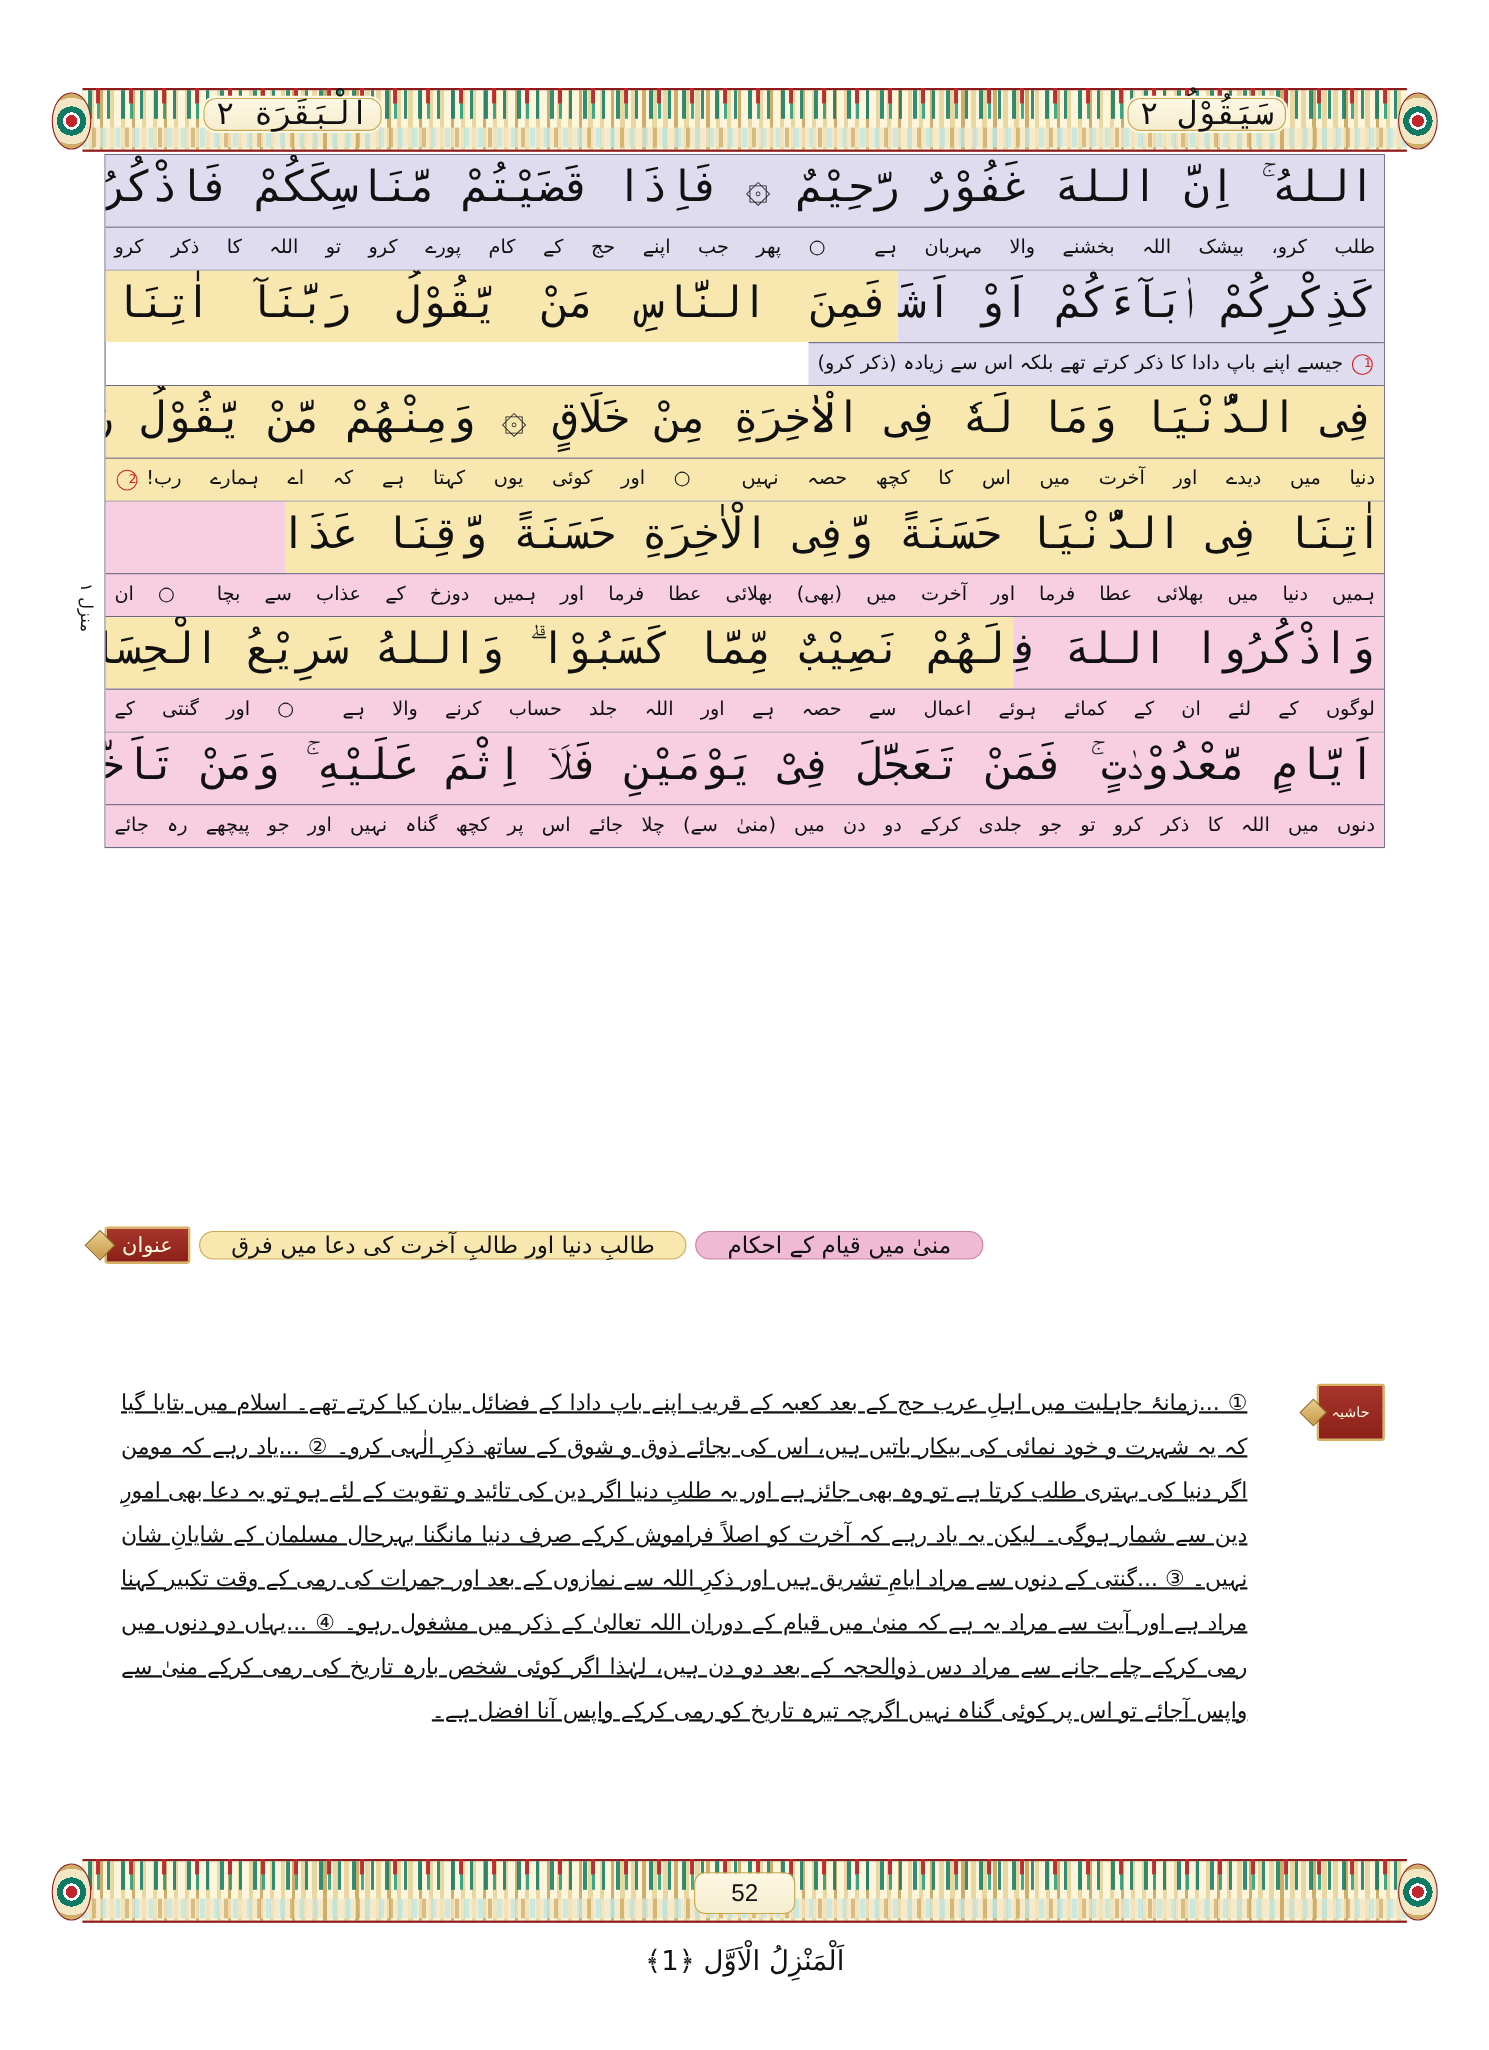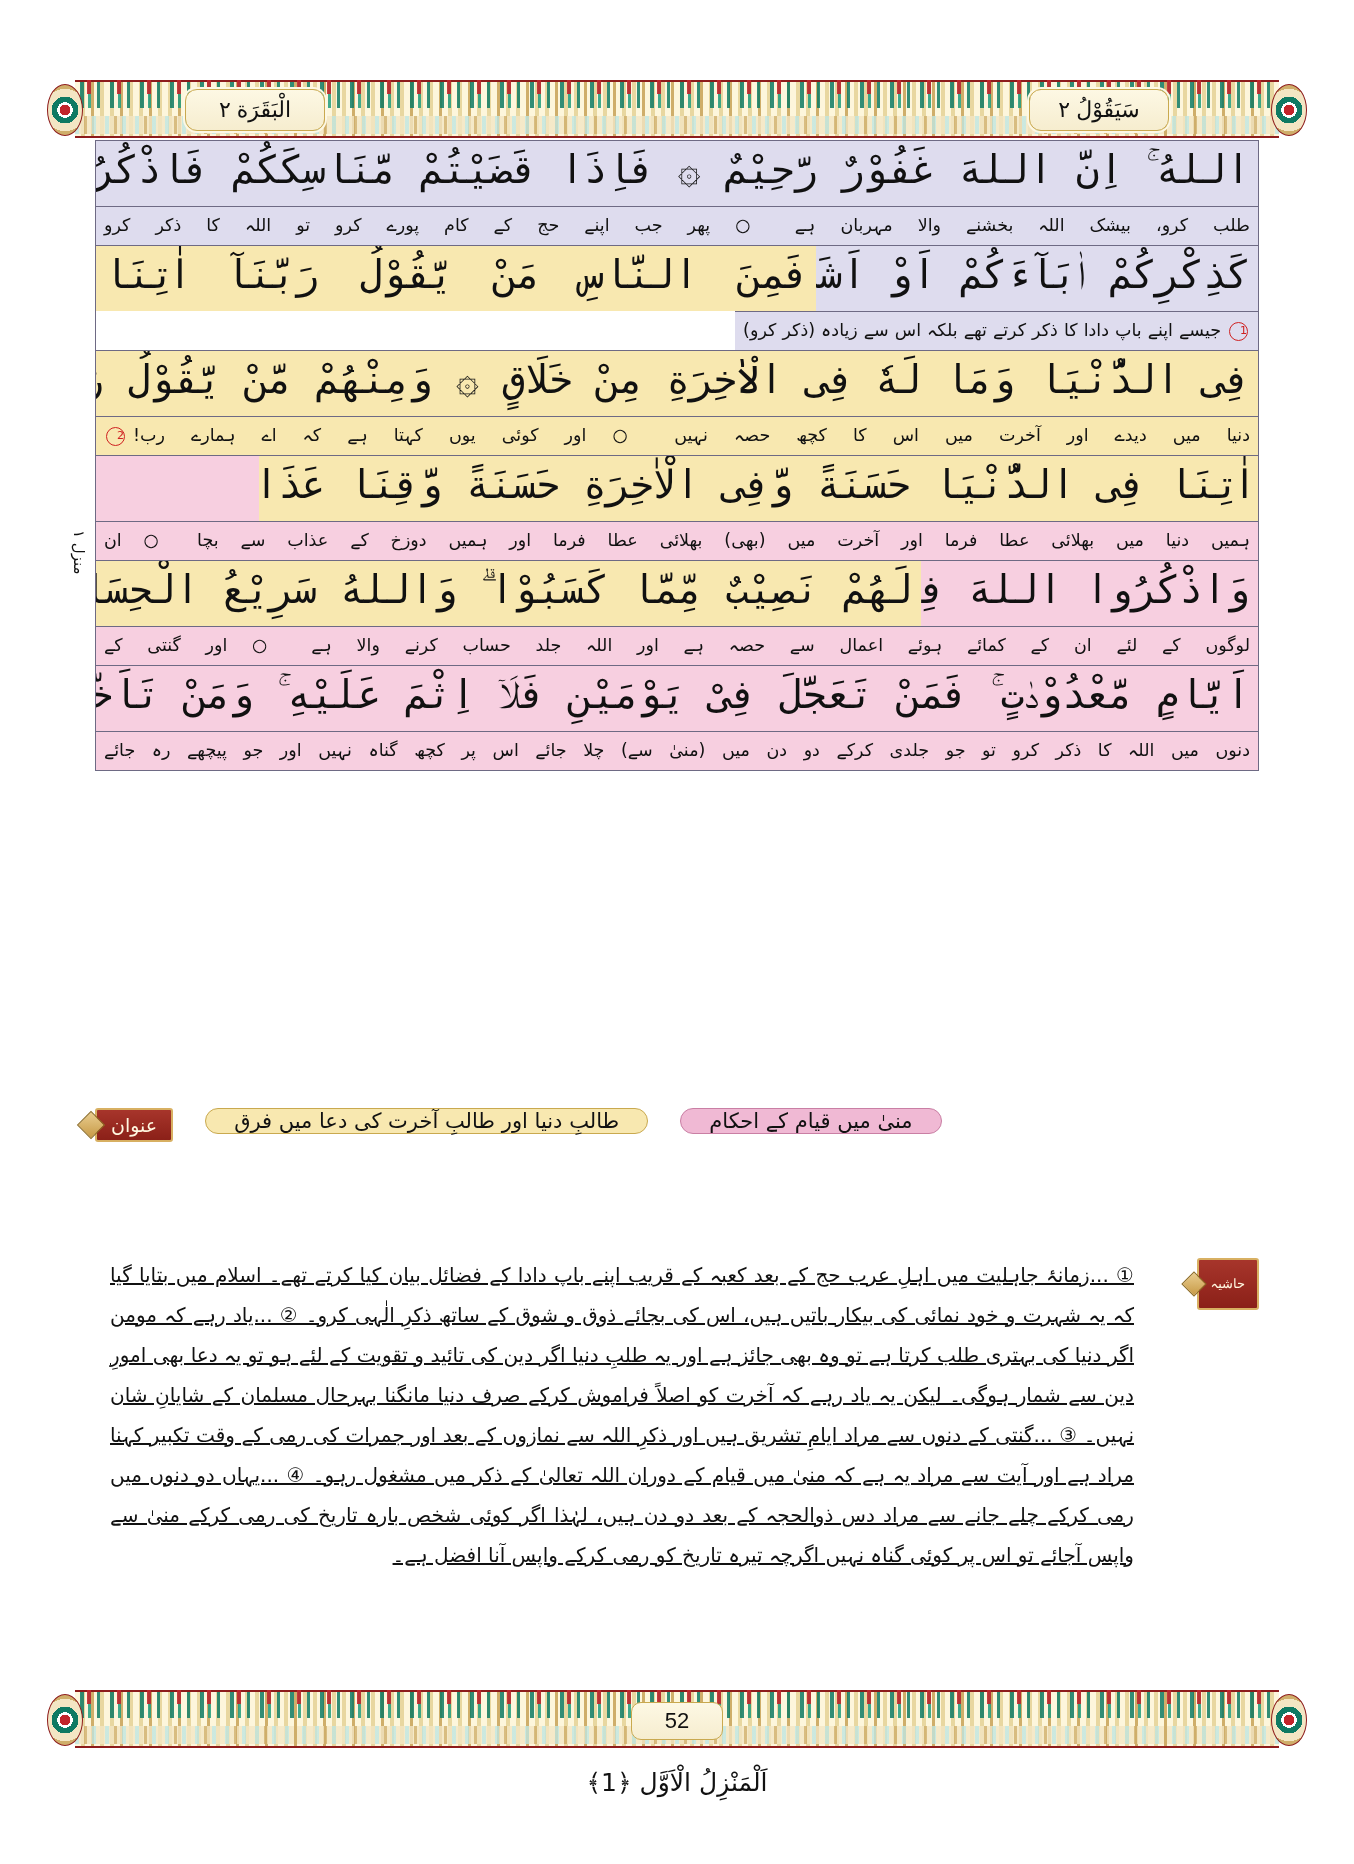--- a/index.html
+++ b/index.html
@@ -75,28 +75,28 @@
     border:1px solid #8d1b1b;
   }
   .orn-cap.left{left:-28px;}
   .orn-cap.right{right:-28px;}
 
   #header-ornament{top:80px;}
   #footer-ornament{top:1690px;}
 
   .cartouche{
     position:absolute;top:9px;
-    height:42px;min-width:140px;
+    height:30px;min-width:140px;
     background:linear-gradient(#fdf8e4,#f6edcf);
     border:1.5px solid #c9a94f;
     border-radius:12px;
     display:flex;align-items:center;justify-content:center;
     color:#111;
-    font-family:Liberation Sans, sans-serif;
-    font-size:22px;
+    font-family:Liberation Mono, monospace;
+    font-size:29px;
     direction:rtl;
     box-shadow:0 0 0 2px #fdf8e4;
     z-index:4;
     padding:0 10px;box-sizing:border-box;
   }
   #cartouche-surah{left:110px;}
   #cartouche-juz{right:110px;}
 
   
   .verse-block{
@@ -176,23 +176,23 @@
   }
 
   
   .heading-row{
     position:absolute;
     left:95px;right:95px;
     top:1108px;
     height:48px;
     display:flex;
     flex-direction:row-reverse;
-    align-items:flex-start;
+    align-items:center;
     justify-content:flex-start;
-    gap:32px;
+    gap:8px;
     direction:rtl;
   }
   .unwan-badge{
     background:linear-gradient(#a7352b,#8b2018);
     color:#fff7e0;
     font-size:19px;
     padding:4px 14px;
     border:2px solid #d8b062;
     border-radius:3px;
     font-family:"DejaVu Sans",sans-serif;

